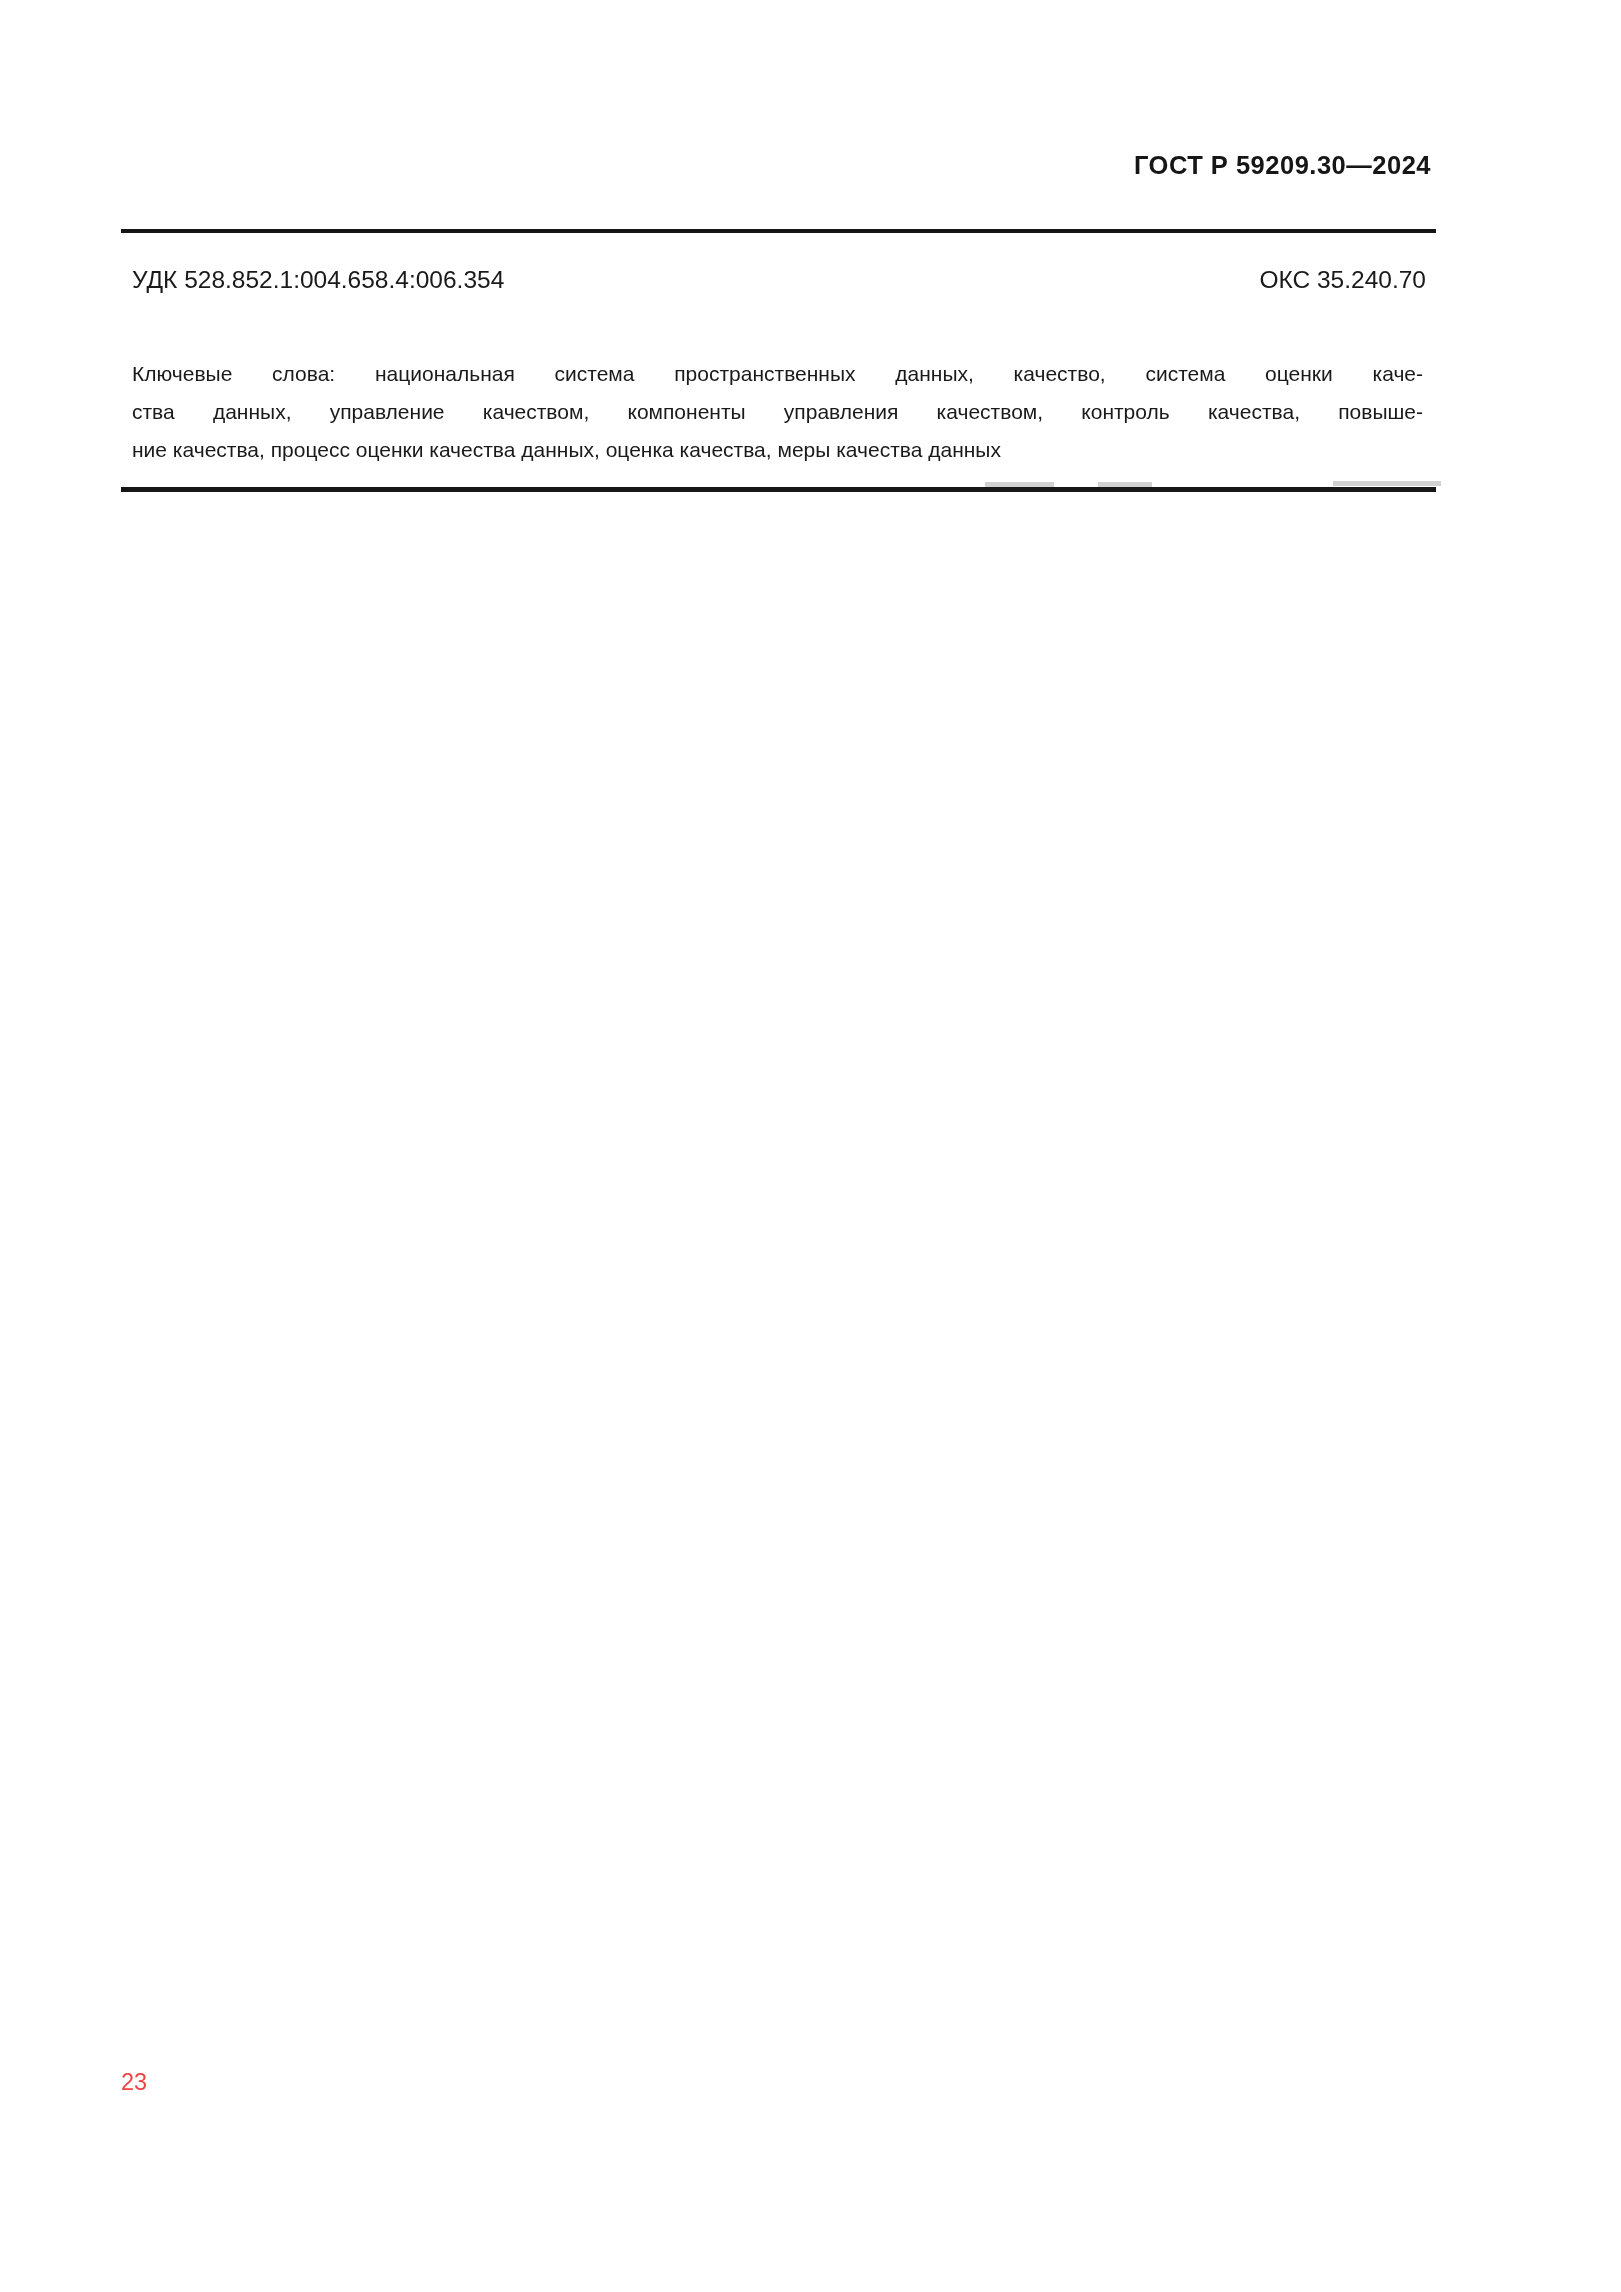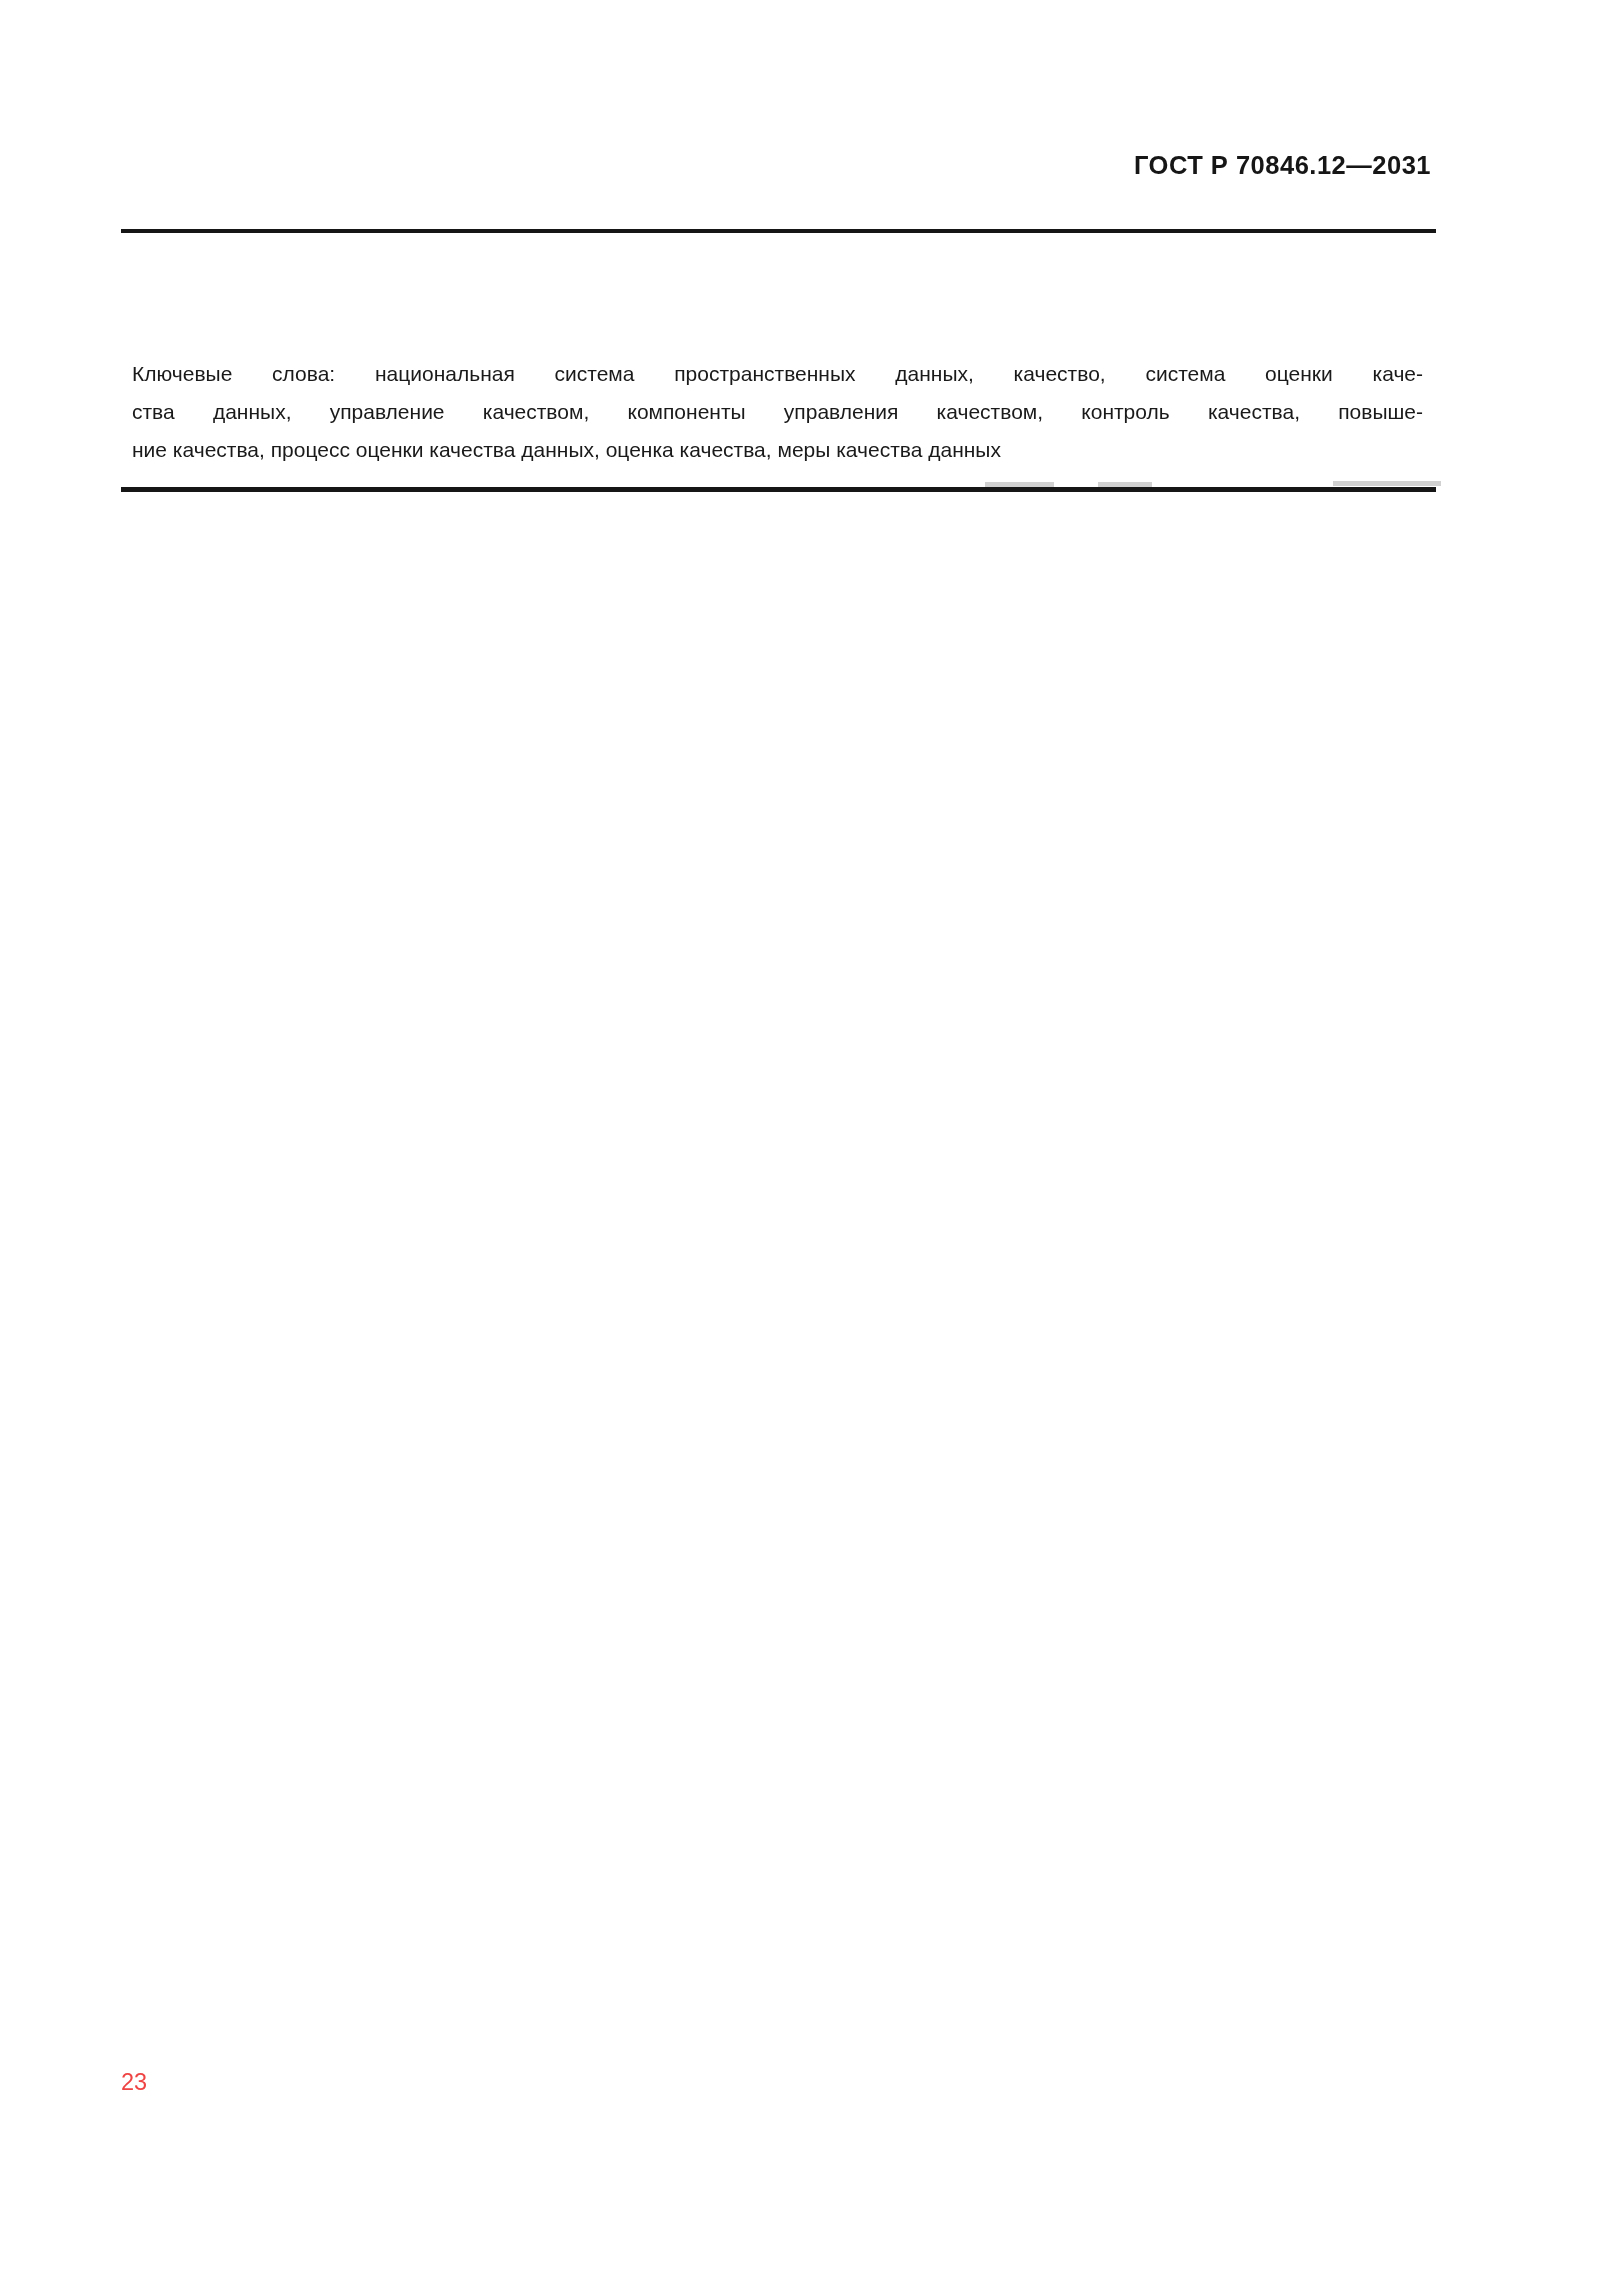--- a/index.html
+++ b/index.html
@@ -88,24 +88,28 @@
   }
   .artifact-1 { top: 482px; left: 985px; width: 69px; }
   .artifact-2 { top: 482px; left: 1098px; width: 54px; }
   .artifact-3 { top: 481px; left: 1333px; width: 108px; }
 </style>
 </head>
 <body>
 
 <div class="page">
 
-  <div class="doc-header">ГОСТ Р 70846.12—2031</div>
+  <div class="doc-header">ГОСТ Р 59209.30—2024</div>
 
   <div class="rule rule-top"></div>
 
+  <div class="meta-row">
+    <span>УДК 528.852.1:004.658.4:006.354</span>
+    <span>ОКС 35.240.70</span>
+  </div>
 
   <div class="keywords">
     <div class="kw-line">Ключевые слова: национальная система пространственных данных, качество, система оценки каче-</div>
     <div class="kw-line">ства данных, управление качеством, компоненты управления качеством, контроль качества, повыше-</div>
     <div class="kw-line last">ние качества, процесс оценки качества данных, оценка качества, меры качества данных</div>
   </div>
 
   <div class="rule rule-bottom"></div>
 
   <div class="scan-artifact artifact-1"></div>

